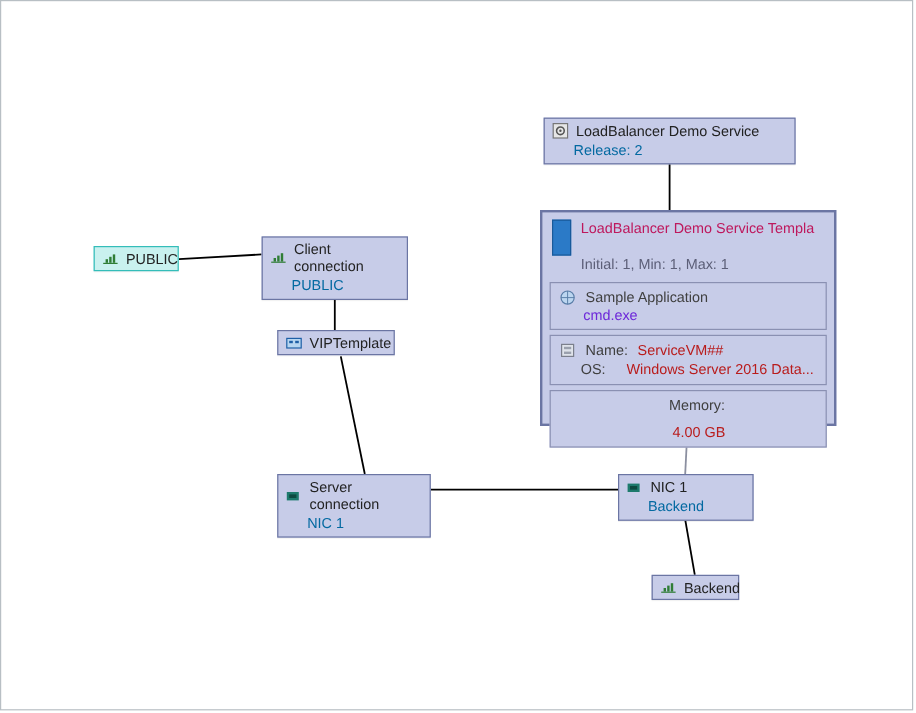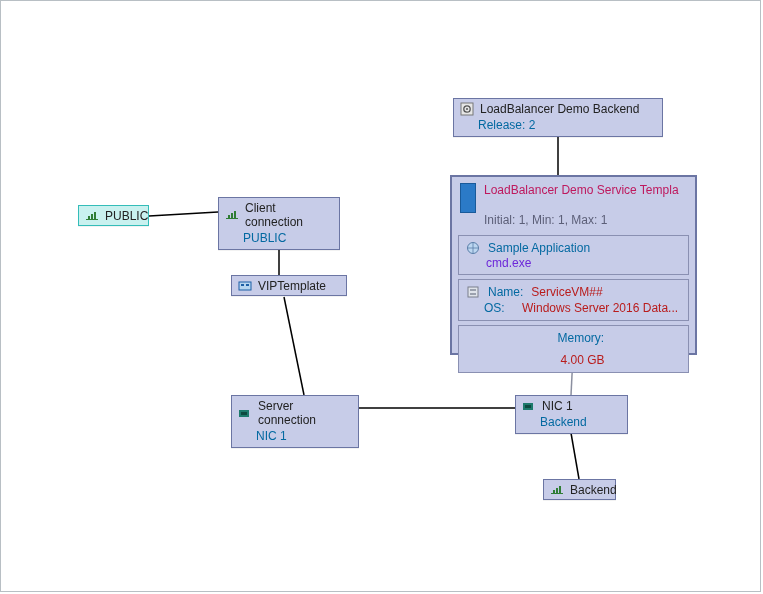--- a/index.html
+++ b/index.html
@@ -88,21 +88,21 @@
     padding:4px 3px 4px 3px;
   }
   .card .section.app {
     background:#c7cce8;
     border:1px solid #8a90b2;
   }
   .sec-row {
     display:flex; align-items:center; gap:8px;
     padding:1px 4px;
   }
-  .sec-row .lab { color:#0369a1; }
+  .sec-row .lab { color:#404040; }
   .sec-row .val { color:#b91c1c; }
   .sec-sub { padding-left: 24px; color:#6d28d9; }
   .ellipsis { white-space:nowrap; overflow:hidden; text-overflow:ellipsis; }
 </style>
 </head>
 <body>
 
 <div class="frame">
 
   <svg class="connectors">
@@ -144,21 +144,21 @@
             <rect x="3" y="7" width="2" height="3" fill="#2f7d35"></rect>
             <rect x="6" y="5" width="2" height="5" fill="#2f7d35"></rect>
             <rect x="9" y="3" width="2" height="7" fill="#2f7d35"></rect>
           </svg>
       </span>
       <span>Client connection</span>
     </div>
     <div class="row2">PUBLIC</div>
   </div>
 
-  <div class="node" style="left:230px; top:274px; width:116px;">
+  <div class="node" style="left:230px; top:274px; width:98px;">
     <div class="row1">
       <span class="icon i-vip">
         <svg viewBox="0 0 14 14">
             <rect x="1" y="3" width="12" height="8" fill="#b6d5f0" stroke="#1d5fa6"></rect>
             <rect x="3" y="5" width="3" height="2" fill="#1d5fa6"></rect>
             <rect x="8" y="5" width="3" height="2" fill="#1d5fa6"></rect>
           </svg>
       </span>
       <span>VIPTemplate</span>
     </div>
@@ -206,21 +206,21 @@
 
   <div class="node" style="left:452px; top:97px; width:210px;">
     <div class="row1">
       <span class="icon i-svc">
         <svg viewBox="0 0 14 14">
             <rect x="1" y="1" width="12" height="12" fill="#e6e6e6" stroke="#777"></rect>
             <circle cx="7" cy="7" r="3.2" fill="none" stroke="#555" stroke-width="1.3"></circle>
             <circle cx="7" cy="7" r="1" fill="#555"></circle>
           </svg>
       </span>
-      <span>LoadBalancer Demo Backend</span>
+      <span>LoadBalancer Demo Service</span>
     </div>
     <div class="row2">Release: 2</div>
   </div>
 
   <div class="card" style="left:449px; top:174px; width:247px; height:180px;">
     <div class="hdr">
       <div class="tmpl-icon"></div>
       <div style="min-width:0; flex:1;">
         <div class="title ellipsis">LoadBalancer Demo Service Templa</div>
         <div class="sub">Initial: 1, Min: 1, Max: 1</div>

